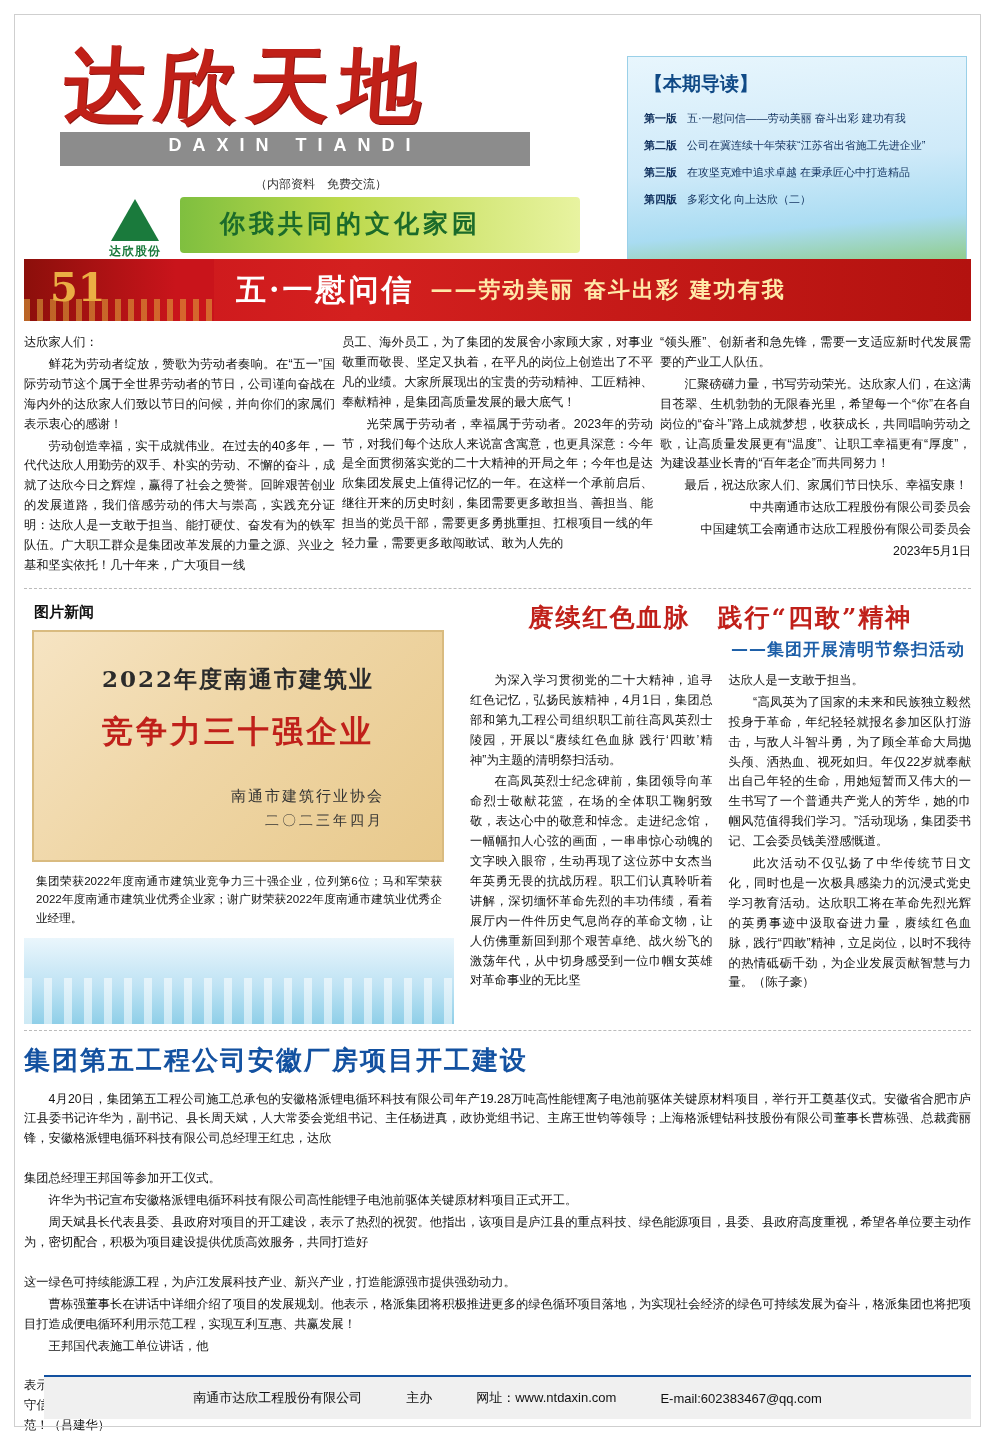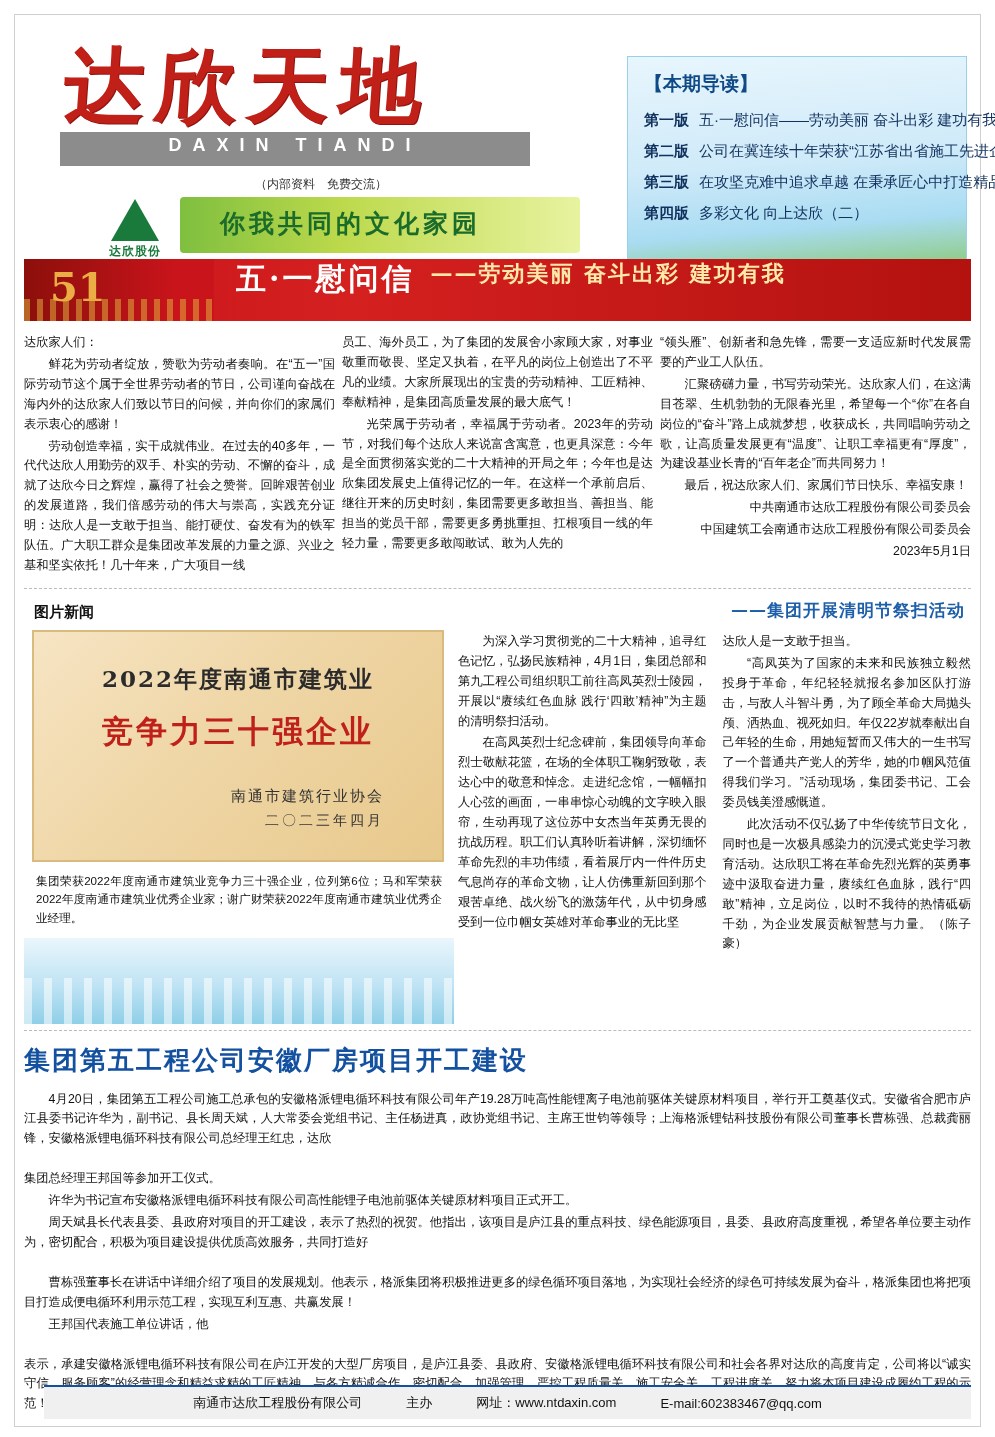--- a/index.html
+++ b/index.html
@@ -125,35 +125,35 @@
     padding: 14px 16px;
   }
   .guide-title {
     font-size: 19px;
     font-weight: bold;
     color: #104a86;
     margin-bottom: 14px;
     font-family: "DejaVu Serif", serif;
   }
   .guide-item {
-    font-size: 15px;
+    font-size: 11px;
     color: #11315e;
     margin-bottom: 12px;
     white-space: nowrap;
   }
   .guide-item b { font-weight: bold; margin-right: 10px; }
 
   
   .banner {
     position: relative;
     margin: 4px 24px 0 24px;
     height: 62px;
     background: linear-gradient(90deg,#c9141b 0%, #d4201f 35%, #b3120f 100%);
     display: flex;
-    align-items: flex-start;
+    align-items: center;
     overflow: hidden;
   }
   .banner-51 {
     width: 190px;
     height: 62px;
     background: linear-gradient(90deg,#8c0f0b 0%, #c9141b 80%);
     position: relative;
   }
   .banner-51 .num {
     position: absolute;
@@ -206,21 +206,21 @@
     text-align: justify;
   }
   .col p { margin: 0 0 2px 0; text-indent: 2em; }
   .col p.noind { text-indent: 0; }
   .sign { text-align: right; margin: 0; text-indent: 0; }
 
   
   .mid {
     margin: 0 24px;
     display: flex;
-    gap: 4px;
+    gap: 16px;
     padding: 10px 0 6px 0;
     border-bottom: 1px dashed #bbb;
   }
   .photo-col { width: 430px; position: relative; }
   .photo-label {
     font-size: 15px;
     font-weight: bold;
     font-family: "DejaVu Serif", serif;
     color: #111;
     margin: 4px 0 8px 10px;
@@ -322,21 +322,21 @@
     color: #1351a0;
     letter-spacing: 2px;
     margin: 2px 0 12px 0;
   }
   .cols4 { display: flex; gap: 18px; flex-direction: column; }
 
   
   .footer {
     position: absolute;
     left: 24px; right: 24px; bottom: 18px;
-    height: 34px;
+    height: 44px;
     background: #f0f0f0;
     border-top: 2px solid #1351a0;
     display: flex;
     align-items: center;
     justify-content: center;
     gap: 44px;
     font-size: 13px;
     color: #111;
     margin-left: 20px;
   }
@@ -427,20 +427,21 @@
         <h3>2022年度南通市建筑业</h3>
         <h2>竞争力三十强企业</h2>
         <div class="org">南通市建筑行业协会</div>
         <div class="date">二〇二三年四月</div>
       </div>
       <div class="caption">集团荣获2022年度南通市建筑业竞争力三十强企业，位列第6位；马和军荣获2022年度南通市建筑业优秀企业家；谢广财荣获2022年度南通市建筑业优秀企业经理。</div>
       <div class="skyline"></div>
     </div>
 
     <div class="article-col">
+      <div class="art-title">赓续红色血脉　践行“四敢”精神</div>
       <div class="art-sub">——集团开展清明节祭扫活动</div>
       <div class="cols2">
         <div class="col">
           <p>为深入学习贯彻党的二十大精神，追寻红色记忆，弘扬民族精神，4月1日，集团总部和第九工程公司组织职工前往高凤英烈士陵园，开展以“赓续红色血脉 践行‘四敢’精神”为主题的清明祭扫活动。</p>
           <p>在高凤英烈士纪念碑前，集团领导向革命烈士敬献花篮，在场的全体职工鞠躬致敬，表达心中的敬意和悼念。走进纪念馆，一幅幅扣人心弦的画面，一串串惊心动魄的文字映入眼帘，生动再现了这位苏中女杰当年英勇无畏的抗战历程。职工们认真聆听着讲解，深切缅怀革命先烈的丰功伟绩，看着展厅内一件件历史气息尚存的革命文物，让人仿佛重新回到那个艰苦卓绝、战火纷飞的激荡年代，从中切身感受到一位巾帼女英雄对革命事业的无比坚</p>
         </div>
         <div class="col">
           <p class="noind">达欣人是一支敢于担当。</p>
           <p>“高凤英为了国家的未来和民族独立毅然投身于革命，年纪轻轻就报名参加区队打游击，与敌人斗智斗勇，为了顾全革命大局抛头颅、洒热血、视死如归。年仅22岁就奉献出自己年轻的生命，用她短暂而又伟大的一生书写了一个普通共产党人的芳华，她的巾帼风范值得我们学习。”活动现场，集团委书记、工会委员钱美澄感慨道。</p>
           <p>此次活动不仅弘扬了中华传统节日文化，同时也是一次极具感染力的沉浸式党史学习教育活动。达欣职工将在革命先烈光辉的英勇事迹中汲取奋进力量，赓续红色血脉，践行“四敢”精神，立足岗位，以时不我待的热情砥砺千劲，为企业发展贡献智慧与力量。（陈子豪）</p>
@@ -454,20 +455,21 @@
     <div class="cols4">
       <div class="col">
         <p>4月20日，集团第五工程公司施工总承包的安徽格派锂电循环科技有限公司年产19.28万吨高性能锂离子电池前驱体关键原材料项目，举行开工奠基仪式。安徽省合肥市庐江县委书记许华为，副书记、县长周天斌，人大常委会党组书记、主任杨进真，政协党组书记、主席王世钧等领导；上海格派锂钴科技股份有限公司董事长曹栋强、总裁龚丽锋，安徽格派锂电循环科技有限公司总经理王红忠，达欣</p>
       </div>
       <div class="col">
         <p class="noind">集团总经理王邦国等参加开工仪式。</p>
         <p>许华为书记宣布安徽格派锂电循环科技有限公司高性能锂子电池前驱体关键原材料项目正式开工。</p>
         <p>周天斌县长代表县委、县政府对项目的开工建设，表示了热烈的祝贺。他指出，该项目是庐江县的重点科技、绿色能源项目，县委、县政府高度重视，希望各单位要主动作为，密切配合，积极为项目建设提供优质高效服务，共同打造好</p>
       </div>
       <div class="col">
+        <p class="noind">这一绿色可持续能源工程，为庐江发展科技产业、新兴产业，打造能源强市提供强劲动力。</p>
         <p>曹栋强董事长在讲话中详细介绍了项目的发展规划。他表示，格派集团将积极推进更多的绿色循环项目落地，为实现社会经济的绿色可持续发展为奋斗，格派集团也将把项目打造成便电循环利用示范工程，实现互利互惠、共赢发展！</p>
         <p>王邦国代表施工单位讲话，他</p>
       </div>
       <div class="col">
         <p class="noind">表示，承建安徽格派锂电循环科技有限公司在庐江开发的大型厂房项目，是庐江县委、县政府、安徽格派锂电循环科技有限公司和社会各界对达欣的高度肯定，公司将以“诚实守信，服务顾客”的经营理念和精益求精的工匠精神，与各方精诚合作、密切配合，加强管理，严控工程质量关、施工安全关、工程进度关，努力将本项目建设成履约工程的示范！（吕建华）</p>
       </div>
     </div>
   </div>
 
   <div class="footer">

